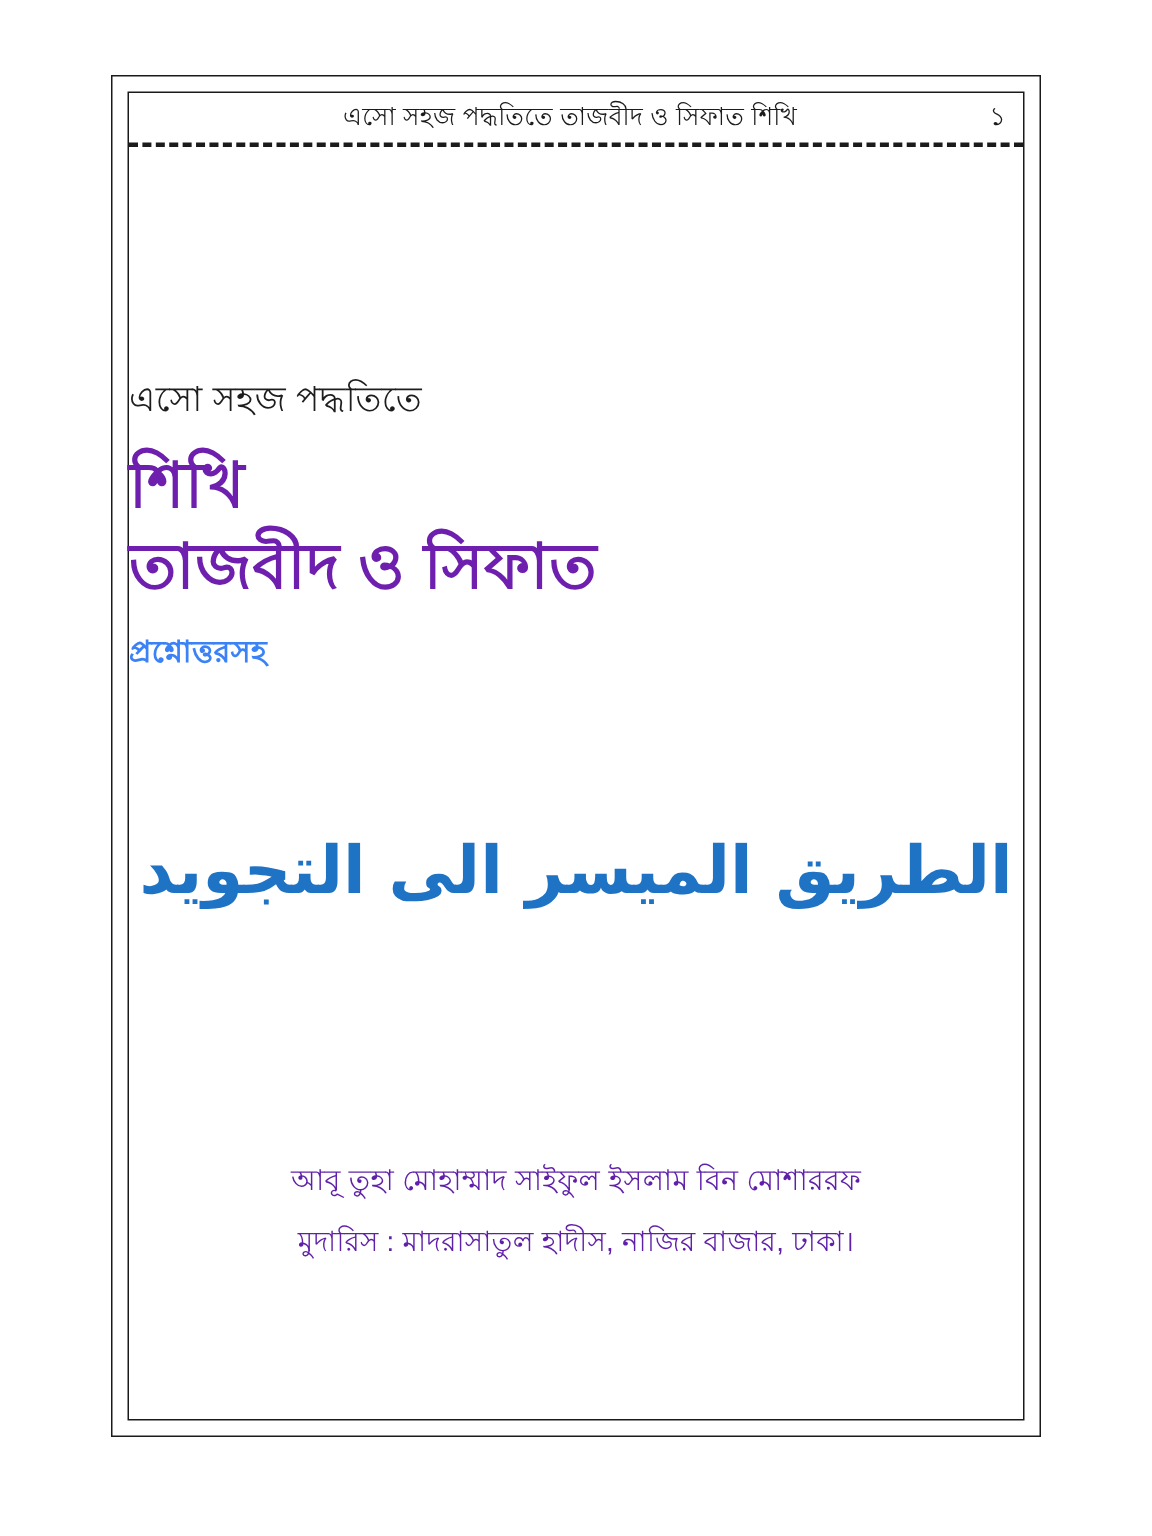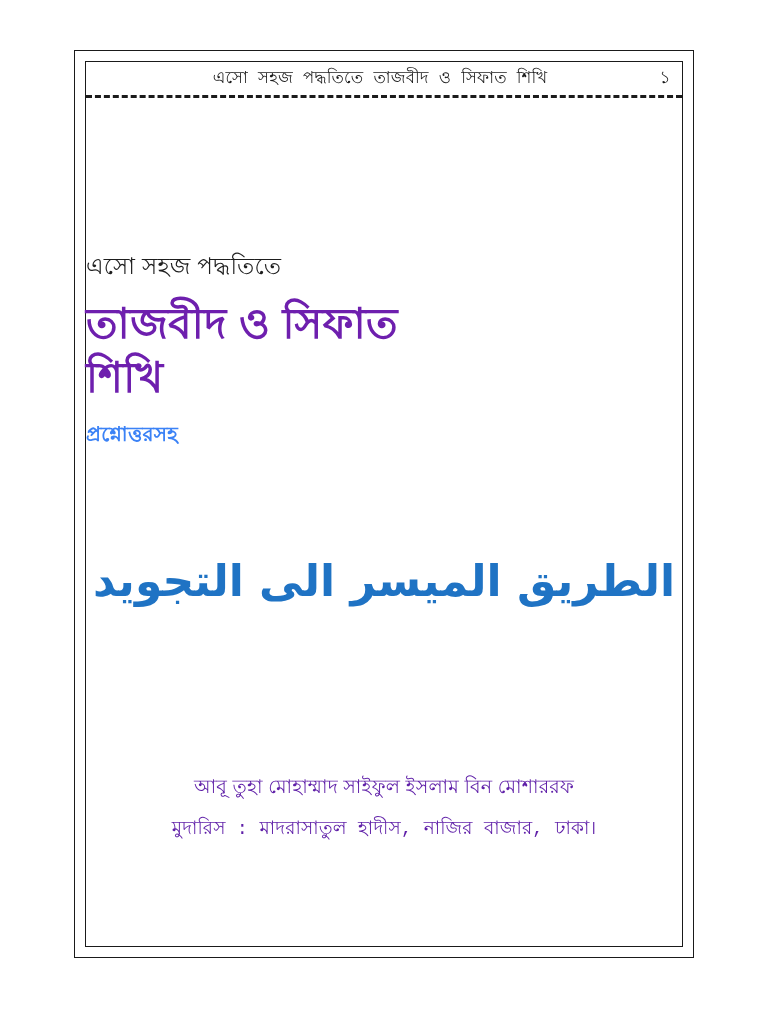--- a/index.html
+++ b/index.html
@@ -41,21 +41,20 @@
   
   .header-band {
     position: absolute;
     left: 86px;
     top: 62px;
     width: 596px;
     height: 32px;
     display: flex;
     align-items: center;
     box-sizing: border-box;
-    font-family: Liberation Mono, monospace;
   }
   .header-title {
     flex: 1;
     text-align: center;
     font-size: 16.5px;
     color: #1b1b1b;
     letter-spacing: 0.2px;
     padding-left: 26px;
     white-space: nowrap;
   }
@@ -138,21 +137,20 @@
     color: #5f1fa8;
     letter-spacing: 0.2px;
     white-space: nowrap;
   }
   .author-role {
     margin-top: 10px;
     font-size: 18.5px;
     color: #5f1fa8;
     letter-spacing: 0.2px;
     white-space: nowrap;
-    font-family: Liberation Mono, monospace;
   }
 </style>
 </head>
 <body>
 
 <div class="page">
 
   <div class="outer-frame"></div>
   <div class="inner-frame"></div>
 
@@ -160,22 +158,22 @@
     <div class="header-title">এসো সহজ পদ্ধতিতে তাজবীদ ও সিফাত শিখি</div>
     <div class="header-page">১</div>
   </div>
   <div class="header-rule"></div>
 
   <div class="content">
 
     <div class="title-block">
       <div class="title-pre">এসো সহজ পদ্ধতিতে</div>
       <div class="title-main">
+        <div>শিখি</div>
         <div>তাজবীদ ও সিফাত</div>
-        <div>শিখি</div>
       </div>
       <div class="title-sub">প্রশ্নোত্তরসহ</div>
     </div>
 
     <div class="arabic-block">الطريق الميسر الى التجويد</div>
 
     <div class="author-block">
       <div class="author-name">আবূ তুহা মোহাম্মাদ সাইফুল ইসলাম বিন মোশাররফ</div>
       <div class="author-role">মুদারিস : মাদরাসাতুল হাদীস, নাজির বাজার, ঢাকা।</div>
     </div>

